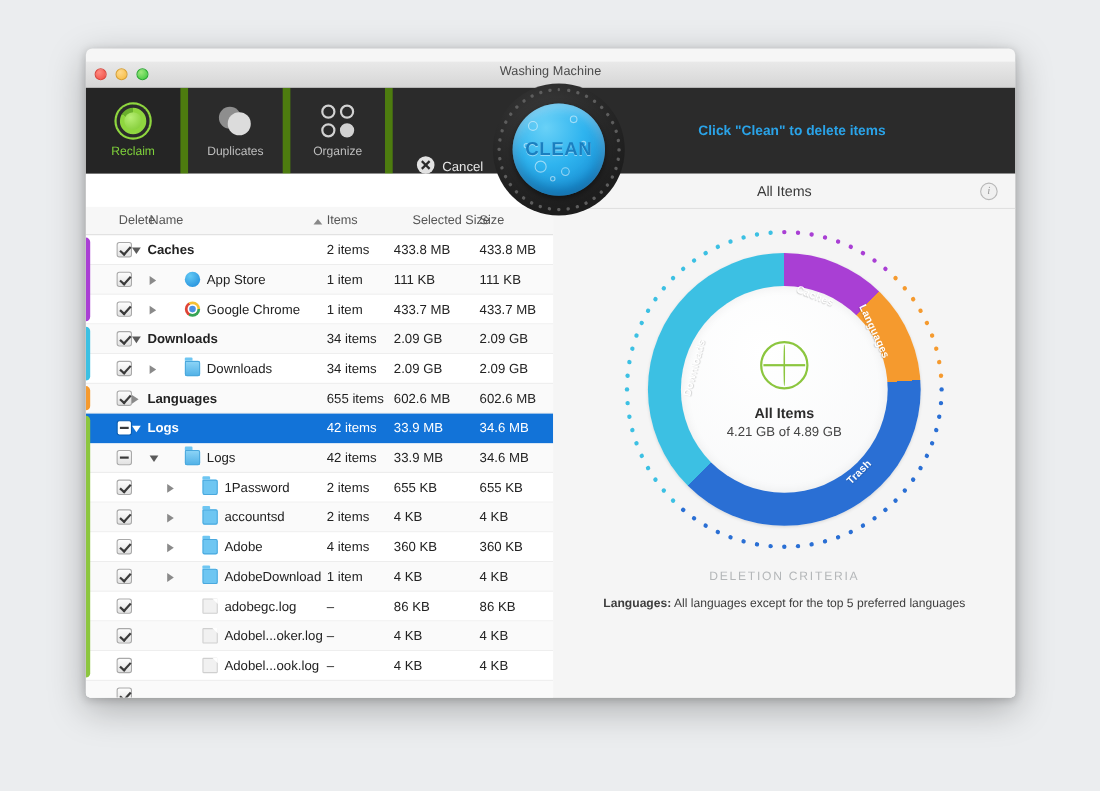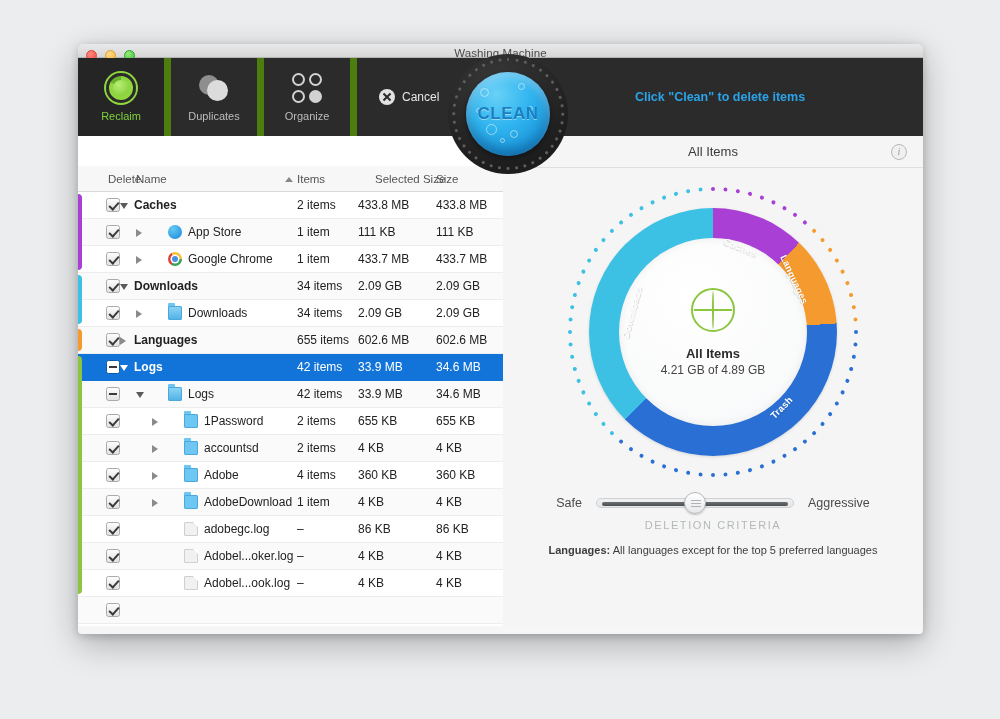--- a/index.html
+++ b/index.html
@@ -23,23 +23,24 @@
     width: 845px; height: 590px;
     background: #f6f6f6;
     border-radius: 6px 6px 4px 4px;
     box-shadow: 0 10px 34px rgba(0,0,0,.28), 0 2px 8px rgba(0,0,0,.18);
     overflow: hidden;
   }
 
   
   #titlebar {
     position: relative;
-    height: 14px;
+    height: 24px;
     background: linear-gradient(#e9e9e9, #d6d6d6);
     border-bottom: 1px solid #b5b5b5;
+    margin-top: 12px;
   }
   #titlebar .title {
     position: absolute; left: 0; right: 0; top: 3px;
     text-align: center;
     font-size: 11.5px; color: #4a4a4a;
     letter-spacing: .1px;
   }
   .lights { position: absolute; left: 8px; top: 6px; display: flex; gap: 8px; }
   .light { width: 11px; height: 11px; border-radius: 50%; }
   .light.red    { background: radial-gradient(circle at 35% 30%, #ff8a80, #f04b43); border: .5px solid #d9483f; }
@@ -83,21 +84,21 @@
   }
   .ic-dup::before { left: 0; top: 2px; width: 20px; height: 20px; background: #8e8e8e; }
   .ic-dup::after  { left: 8px; top: 7px; width: 21px; height: 21px; background: #dcdcdc; }
   
   .ic-org { display: grid; grid-template-columns: 13px 13px; grid-template-rows: 13px 13px; gap: 4px; }
   .ic-org i { border-radius: 50%; border: 2.5px solid #d2d2d2; }
   .ic-org i.fill { background: #d2d2d2; border-color: #d2d2d2; }
 
   
   #cancel-area {
-    width: 100px; display: flex; align-items: center; gap: 7px;
+    width: 100px; display: flex; align-items: flex-end; gap: 7px;
     padding-left: 22px; cursor: pointer;
   }
   .x-icon {
     width: 16px; height: 16px; border-radius: 50%;
     background: #e2e2e2; position: relative; flex: none;
   }
   .x-icon::before, .x-icon::after {
     content: ""; position: absolute; left: 3px; top: 7px;
     width: 10px; height: 2px; background: #2b2b2b;
   }
@@ -719,28 +720,20 @@
         <div class="seglabel" style="left:42px;top:125px;transform:rotate(-75deg)">Downloads</div>
 
         <div id="center">
           <div id="globe"></div>
           <div class="ctitle">All Items</div>
           <div class="csub">4.21 GB of 4.89 GB</div>
         </div>
       </div>
 
       <div id="sliderbox">
-        <div id="sliderrow">
-          <div class="sl">Safe</div>
-          <div id="track">
-            <div class="fill"></div>
-            <div id="thumb"></div>
-          </div>
-          <div class="sl">Aggressive</div>
-        </div>
         <div id="critlabel">DELETION CRITERIA</div>
         <div id="crit">
           <div><b>Languages:</b> All languages except for the top 5 preferred languages</div>
         </div>
       </div>
     </div>
   </div>
 </div>
 
 </body></html>

